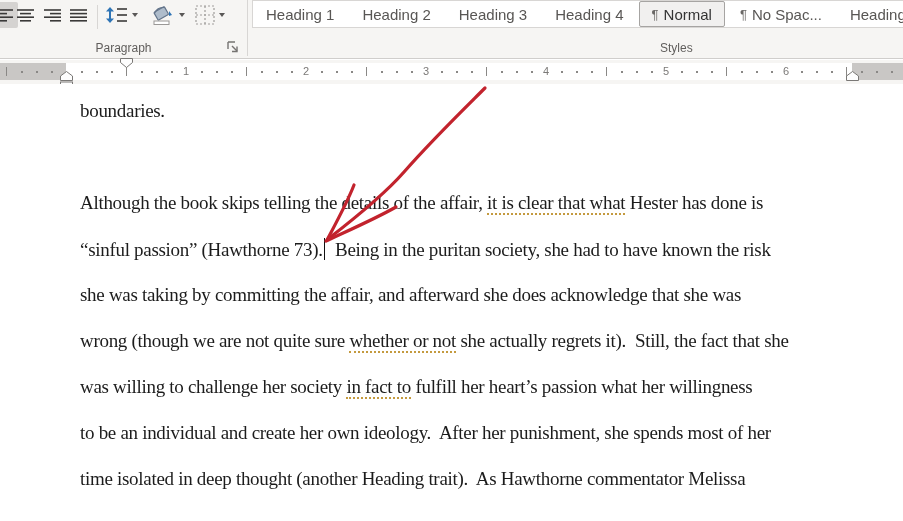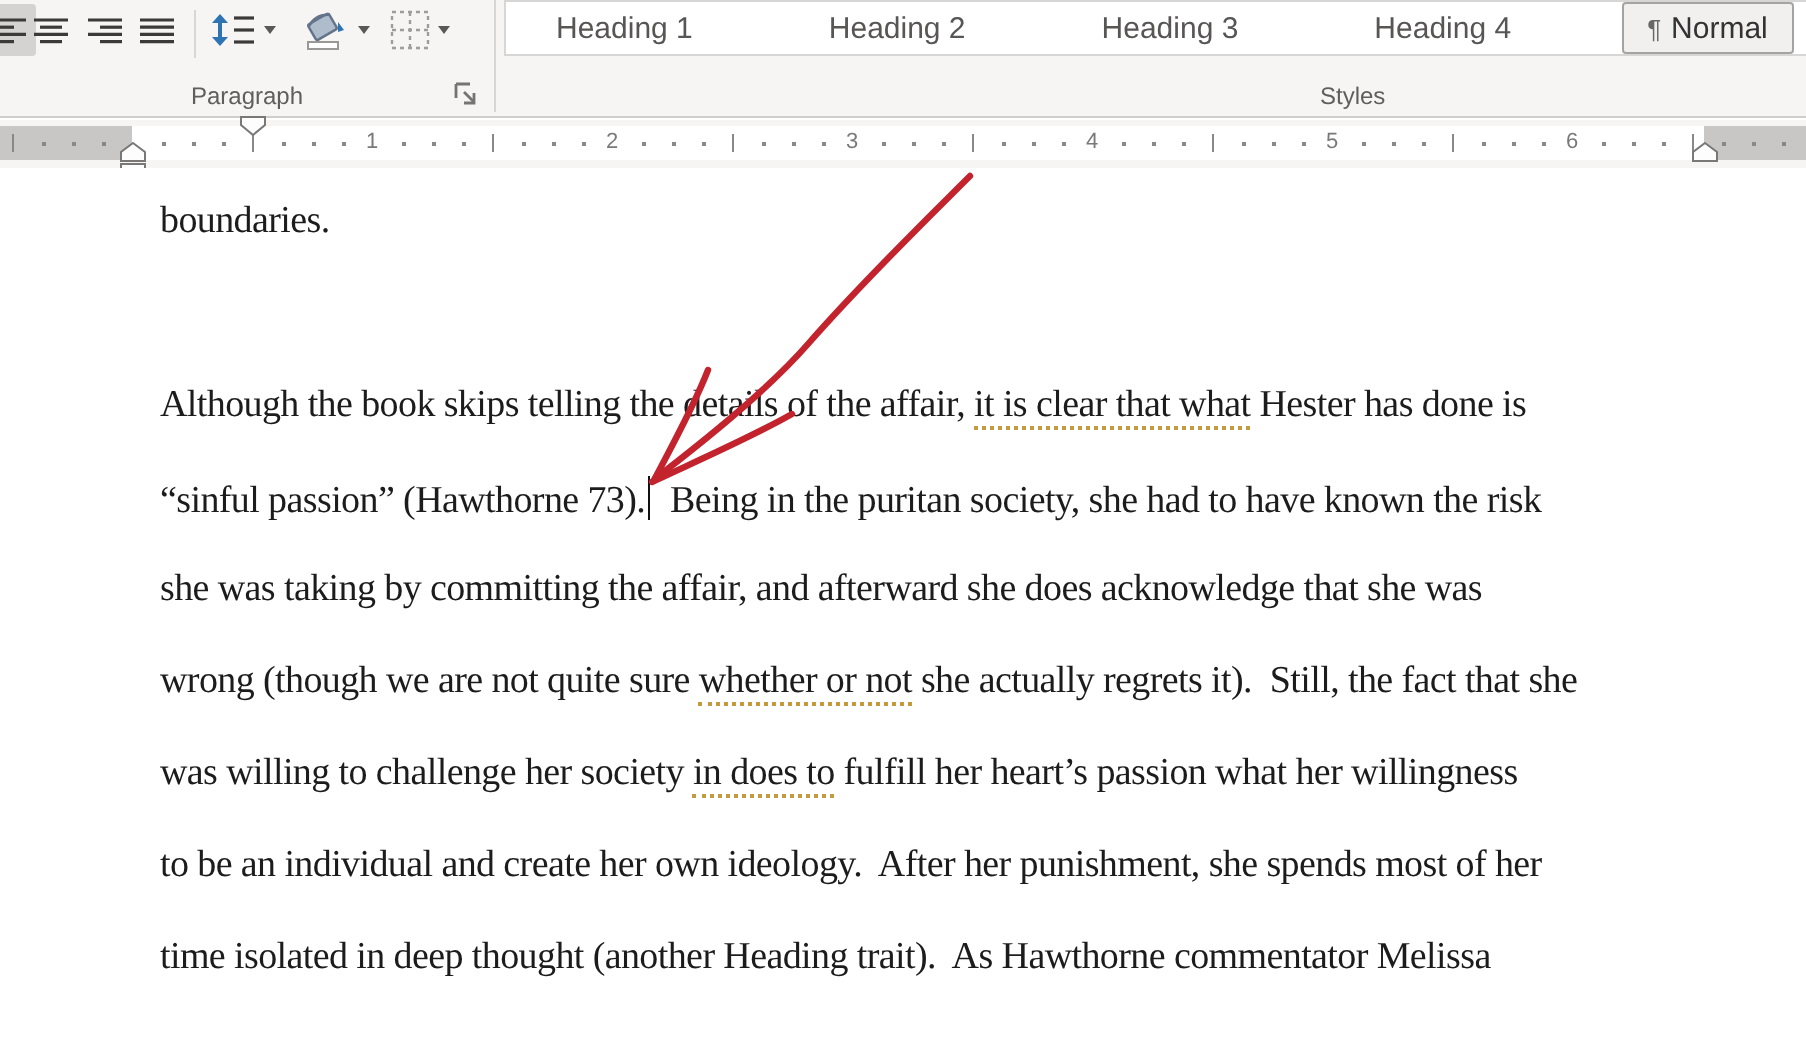--- a/index.html
+++ b/index.html
@@ -29,21 +29,21 @@
   .vsep-group{position:absolute;top:0;left:247px;width:1px;height:56px;background:#d8d6d4;}
   .group-label{
     position:absolute;top:41px;left:0;width:247px;text-align:center;
     font-size:12px;color:#605e5c;
   }
   .launcher{position:absolute;top:40px;left:226px;width:14px;height:14px;cursor:pointer;}
   
   .styles-gallery{
     position:absolute;top:0;left:252px;right:0;height:28px;
     background:#ffffff;border:1px solid #d8d6d4;border-right:none;box-sizing:border-box;
-    display:flex;align-items:center;padding-left:12px;gap:40px;
+    display:flex;align-items:center;padding-left:0;
   }
   .style-item{
     height:24px;display:flex;align-items:center;padding:0 12px;margin-right:2px;
     font-size:15px;color:#585654;white-space:nowrap;border:1px solid transparent;border-radius:2px;
   }
   .style-item .pilcrow{font-size:13px;color:#6a6866;margin-right:5px;}
   .style-item.selected{border:1px solid #a6a4a2;background:#f1f0ef;color:#333;}
   .styles-label{
     position:absolute;top:41px;left:660px;width:170px;
     font-size:12px;color:#605e5c;
@@ -281,21 +281,21 @@
     <polygon points="6.5,0.5 12.5,5 12.5,9.5 0.5,9.5 0.5,5" fill="#fdfdfd" stroke="#7a7876" stroke-width="1"></polygon>
   </svg>
 </div>
 
 <div class="doc" id="doc">
     <div class="docline" style="top: 16px; left: 67px;"><span>boundaries.</span></div>
     <div class="docline" style="top: 108px; left: 67px;"><span>Although the book skips telling the details of the affair, </span><span class="grammar">it is clear that what</span><span> Hester has done is</span></div>
     <div class="docline" style="top: 154px; left: 67px;"><span>“sinful passion” (Hawthorne 73).</span><span class="caret"></span><span>  Being in the puritan society, she had to have known the risk</span></div>
     <div class="docline" style="top: 200px; left: 67px;"><span>she was taking by committing the affair, and afterward she does acknowledge that she was</span></div>
     <div class="docline" style="top: 246px; left: 67px;"><span>wrong (though we are not quite sure </span><span class="grammar">whether or not</span><span> she actually regrets it).  Still, the fact that she</span></div>
-    <div class="docline" style="top: 292px; left: 67px;"><span>was willing to challenge her society </span><span class="grammar">in does to</span><span> fulfill her heart’s passion what her willingness</span></div>
+    <div class="docline" style="top: 292px; left: 67px;"><span>was willing to challenge her society </span><span class="grammar">in fact to</span><span> fulfill her heart’s passion what her willingness</span></div>
     <div class="docline" style="top: 338px; left: 67px;"><span>to be an individual and create her own ideology.  After her punishment, she spends most of her</span></div>
     <div class="docline" style="top: 384px; left: 67px;"><span>time isolated in deep thought (another Heading trait).  As Hawthorne commentator Melissa</span></div>
   </div>
 
 <svg class="ink-overlay" width="903" height="521" viewBox="0 0 903 521">
   <g id="ink-group" fill="none" stroke-width="3.2" stroke-linecap="round" stroke-linejoin="round" stroke="#c2232d">
     <path d="M485,88 C465,108 432,140 404,172 C383,196 350,222 328,239"></path>
     <path d="M354,185 C347,203 336,223 327,240"></path>
     <path d="M396,207 C375,219 345,232 326,241"></path>
   </g>

